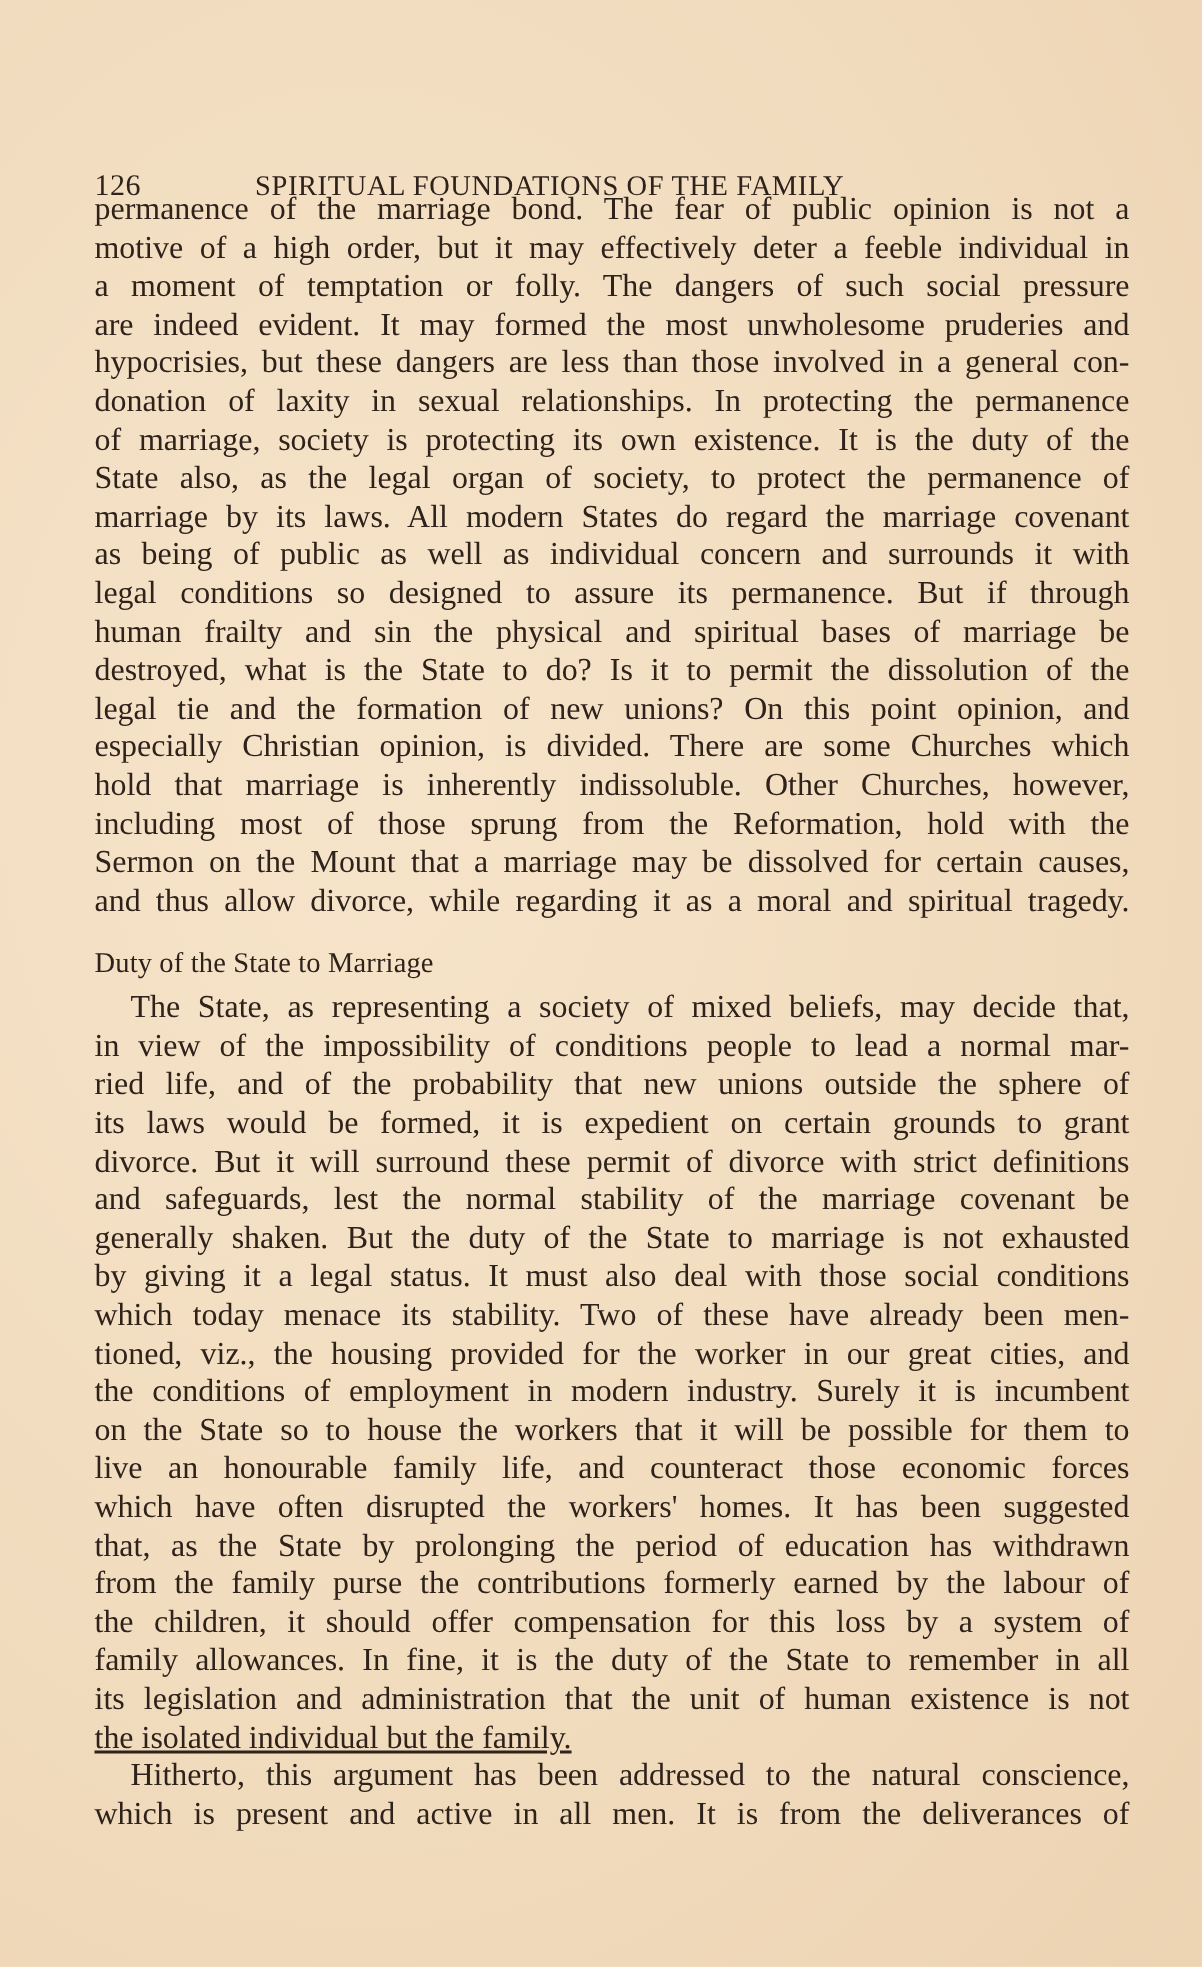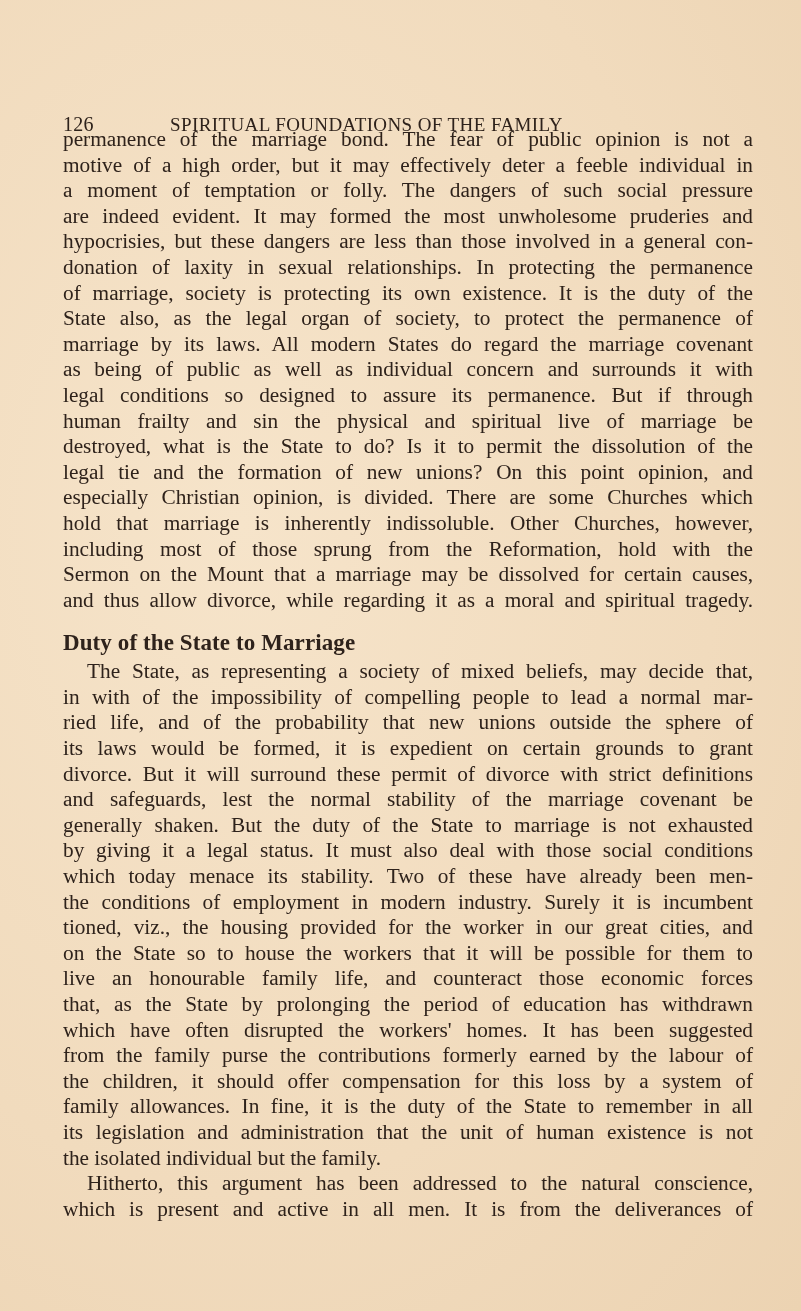--- a/index.html
+++ b/index.html
@@ -49,27 +49,28 @@
     }
     .line {
       display: block;
       text-align: justify;
       text-align-last: justify;
       white-space: nowrap;
       height: 25.6px;
     }
     .line.last {
       text-align-last: left;
+      text-decoration: underline;
     }
     .section-gap {
       height: 20px;
     }
     .section-heading {
-      font-weight: bold;
-      font-size: 23px;
+      font-weight: normal;
+      font-size: 19px;
       line-height: 20px;
       margin-bottom: 6px;
       letter-spacing: 0.1px;
     }
     .indent {
       padding-left: 24px;
     }
   </style>
 </head>
 <body>
@@ -86,49 +87,49 @@
       <span class="line">motive of a high order, but it may effectively deter a feeble individual in</span>
       <span class="line">a moment of temptation or folly.  The dangers of such social pressure</span>
       <span class="line">are indeed evident.  It may formed the most unwholesome pruderies and</span>
       <span class="line">hypocrisies, but these dangers are less than those involved in a general con-</span>
       <span class="line">donation of laxity in sexual relationships.  In protecting the permanence</span>
       <span class="line">of marriage, society is protecting its own existence.  It is the duty of the</span>
       <span class="line">State also, as the legal organ of society, to protect the permanence of</span>
       <span class="line">marriage by its laws.  All modern States do regard the marriage covenant</span>
       <span class="line">as being of public as well as individual concern and surrounds it with</span>
       <span class="line">legal conditions so designed to assure its permanence.  But if through</span>
-      <span class="line">human frailty and sin the physical and spiritual live of marriage be</span>
+      <span class="line">human frailty and sin the physical and spiritual bases of marriage be</span>
       <span class="line">destroyed, what is the State to do?  Is it to permit the dissolution of the</span>
       <span class="line">legal tie and the formation of new unions?  On this point opinion, and</span>
       <span class="line">especially Christian opinion, is divided.  There are some Churches which</span>
       <span class="line">hold that marriage is inherently indissoluble.  Other Churches, however,</span>
       <span class="line">including most of those sprung from the Reformation, hold with the</span>
       <span class="line">Sermon on the Mount that a marriage may be dissolved for certain causes,</span>
       <span class="line">and thus allow divorce, while regarding it as a moral and spiritual tragedy.</span>
     </p>
 
     <div class="section-gap"></div>
     <div class="section-heading">Duty of the State to Marriage</div>
 
     <p>
       <span class="line indent">The State, as representing a society of mixed beliefs, may decide that,</span>
-      <span class="line">in with of the impossibility of compelling people to lead a normal mar-</span>
+      <span class="line">in view of the impossibility of conditions people to lead a normal mar-</span>
       <span class="line">ried life, and of the probability that new unions outside the sphere of</span>
       <span class="line">its laws would be formed, it is expedient on certain grounds to grant</span>
       <span class="line">divorce.  But it will surround these permit of divorce with strict definitions</span>
       <span class="line">and safeguards, lest the normal stability of the marriage covenant be</span>
       <span class="line">generally shaken.  But the duty of the State to marriage is not exhausted</span>
       <span class="line">by giving it a legal status.  It must also deal with those social conditions</span>
       <span class="line">which today menace its stability.  Two of these have already been men-</span>
+      <span class="line">tioned, viz., the housing provided for the worker in our great cities, and</span>
       <span class="line">the conditions of employment in modern industry.  Surely it is incumbent</span>
-      <span class="line">tioned, viz., the housing provided for the worker in our great cities, and</span>
       <span class="line">on the State so to house the workers that it will be possible for them to</span>
       <span class="line">live an honourable family life, and counteract those economic forces</span>
+      <span class="line">which have often disrupted the workers' homes.  It has been suggested</span>
       <span class="line">that, as the State by prolonging the period of education has withdrawn</span>
-      <span class="line">which have often disrupted the workers' homes.  It has been suggested</span>
       <span class="line">from the family purse the contributions formerly earned by the labour of</span>
       <span class="line">the children, it should offer compensation for this loss by a system of</span>
       <span class="line">family allowances.  In fine, it is the duty of the State to remember in all</span>
       <span class="line">its legislation and administration that the unit of human existence is not</span>
       <span class="line last">the isolated individual but the family.</span>
     </p>
 
     <p>
       <span class="line indent">Hitherto, this argument has been addressed to the natural conscience,</span>
       <span class="line">which is present and active in all men.  It is from the deliverances of</span>

